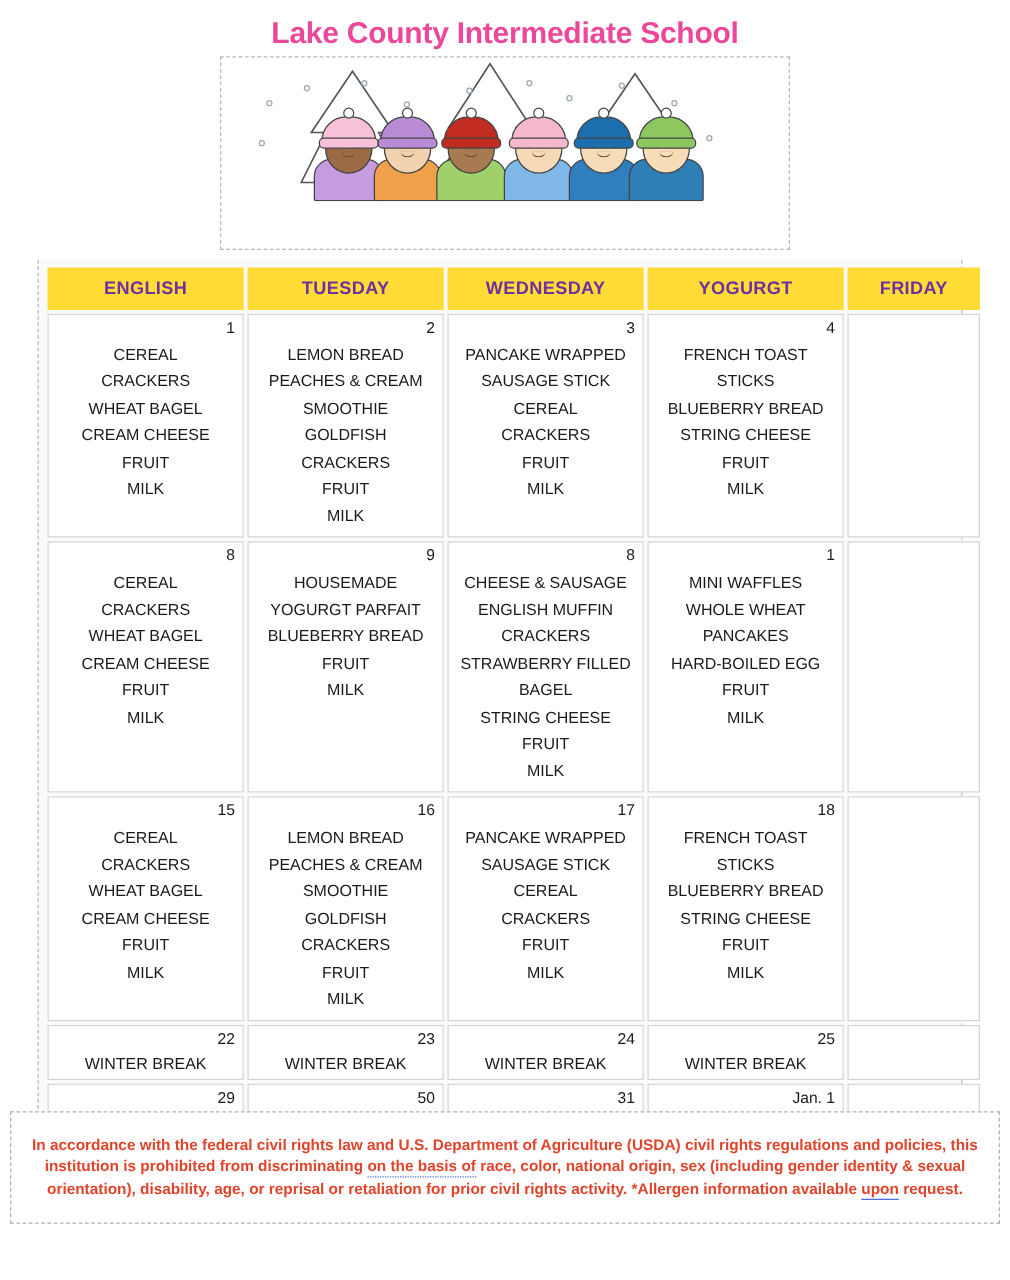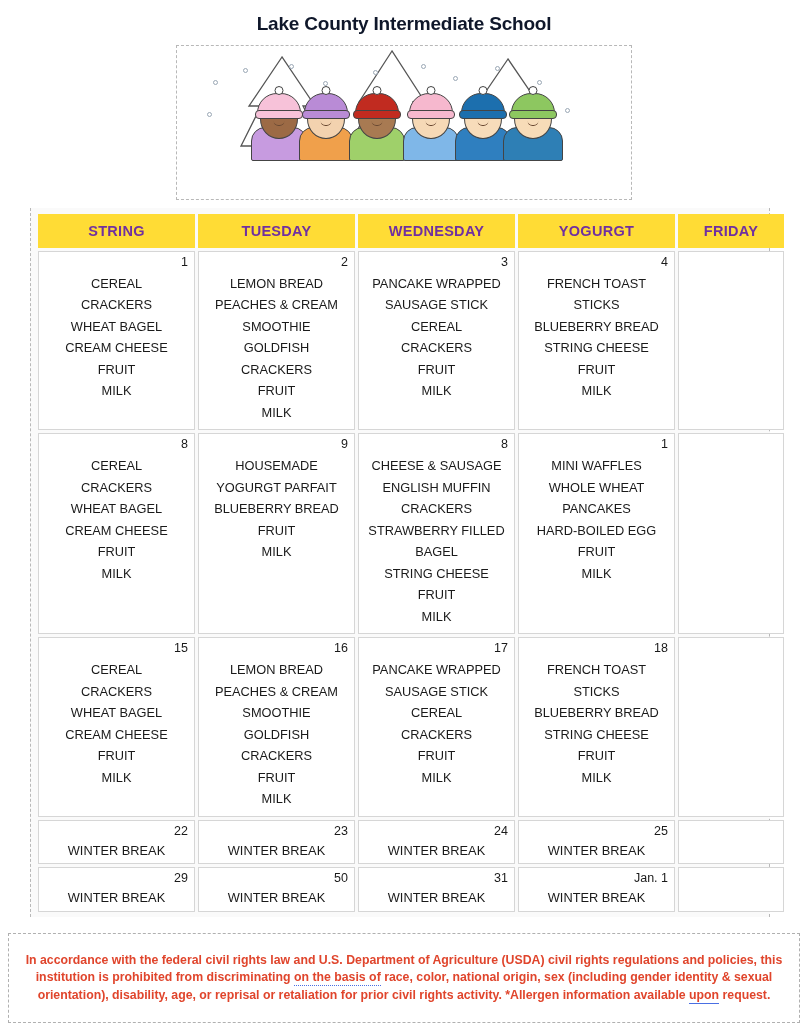--- a/index.html
+++ b/index.html
@@ -8,23 +8,23 @@
     width: 808px; height: 1024px;
     background: #ffffff;
     font-family: "Liberation Sans", sans-serif;
     overflow: hidden;
   }
   .page { position: relative; width: 808px; height: 1024px; }
 
   
   .school-title {
     text-align: center;
-    font-size: 19px;
+    font-size: 24px;
     font-weight: bold;
-    color: #0f172a;
+    color: #ec4899;
     letter-spacing: -0.2px;
     padding-top: 14px;
     line-height: 1.1;
     white-space: nowrap;
   }
   .hero-box {
     position: absolute;
     left: 176px; top: 45px;
     width: 456px; height: 155px;
     border: 1px dashed #b8b8b8;
@@ -162,21 +162,21 @@
 
   tr.wk2 td { height: 198px; }
   tr.wk3 td { height: 156px; }
   tr.brk td { height: 44px; padding-bottom: 4px; }
   tr.brk .items { line-height: 1.3; margin-top: 3px; }
   td.empty { background: #ffffff; }
 
   
   .footer-box {
     position: absolute;
-    left: 8px; top: 933px;
+    left: 8px; top: 889px;
     width: 792px; height: 90px;
     border: 1px dashed #b0b0b0;
     background: #fff;
     display: flex;
     align-items: center;
     justify-content: center;
     padding: 4px 12px;
   }
   .footer-text {
     text-align: center;
@@ -299,21 +299,21 @@
     <table class="cal">
       <colgroup>
         <col class="c-day">
           <col class="c-day">
           <col class="c-day">
           <col class="c-day">
           <col class="c-fri">
       </colgroup>
       <thead>
         <tr>
-          <th>STRING</th>
+          <th>ENGLISH</th>
           <th>TUESDAY</th>
           <th>WEDNESDAY</th>
           <th>YOGURGT</th>
           <th>FRIDAY</th>
         </tr>
       </thead>
       <tbody>
           <tr class="wk1">
             <td>
               <div class="daynum">1</div>

